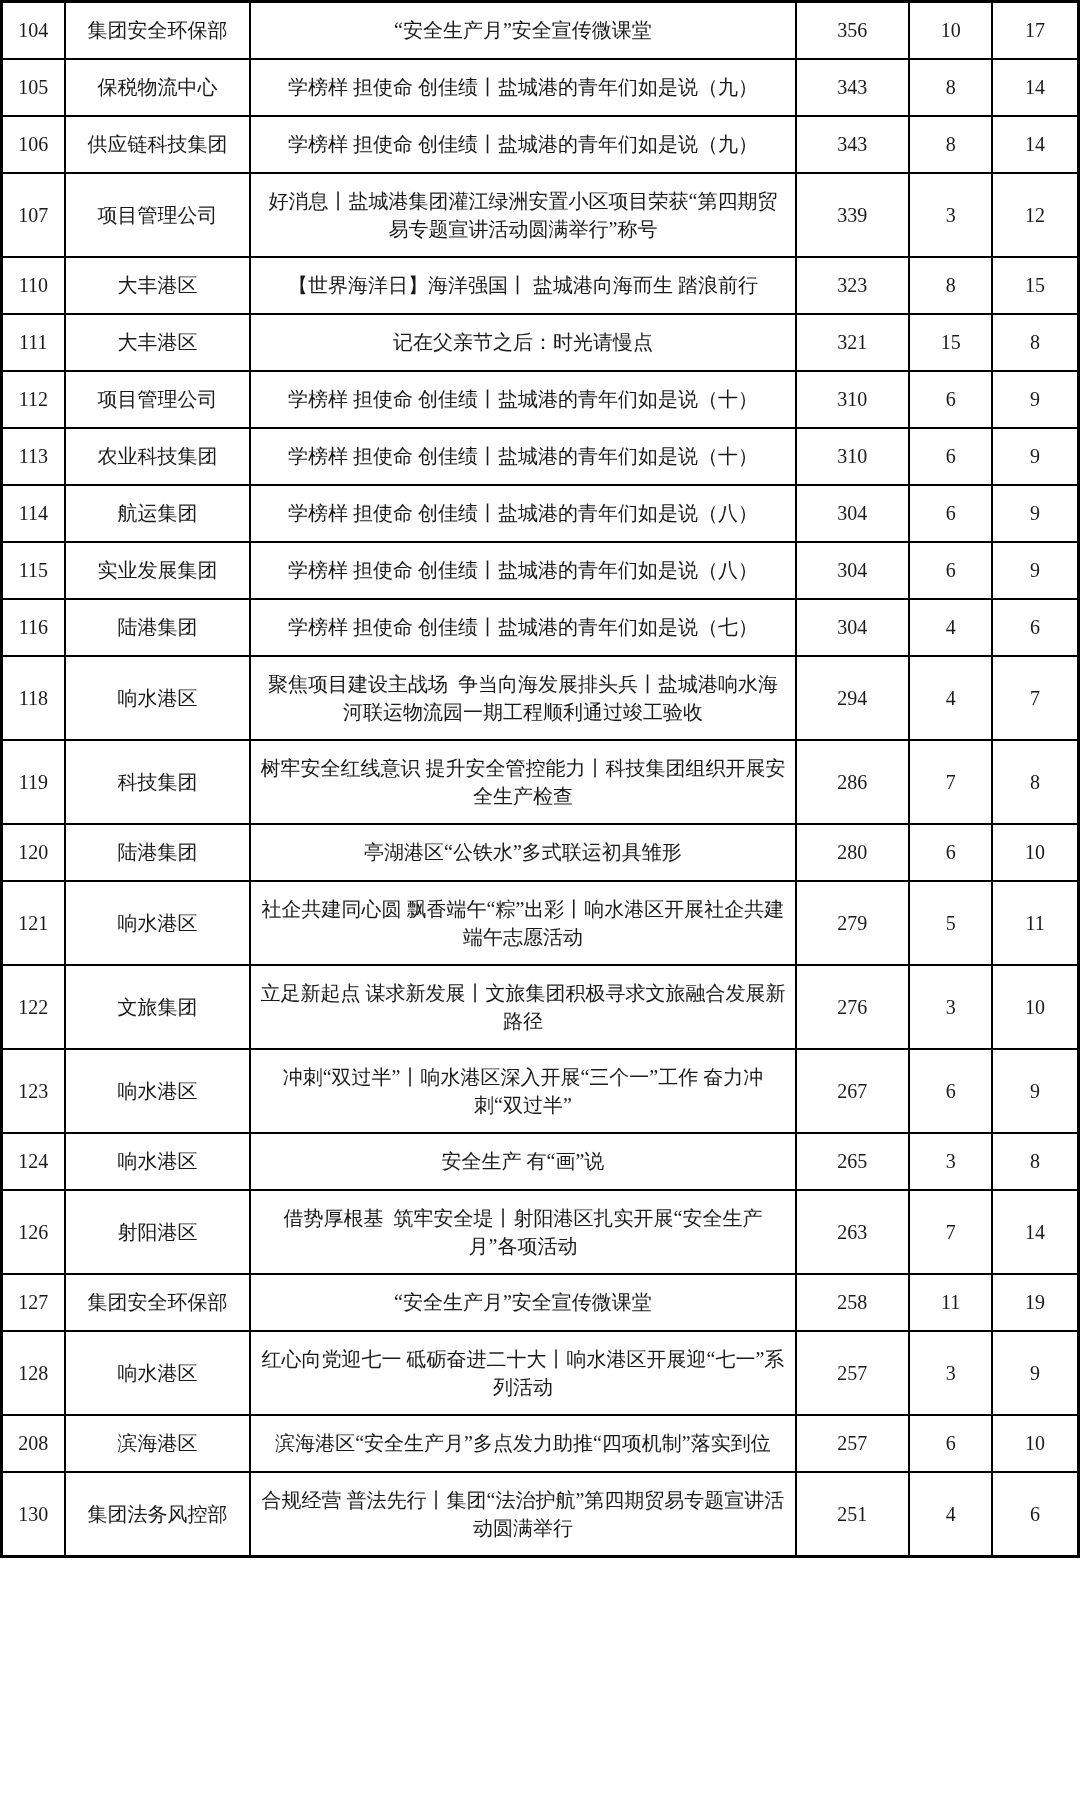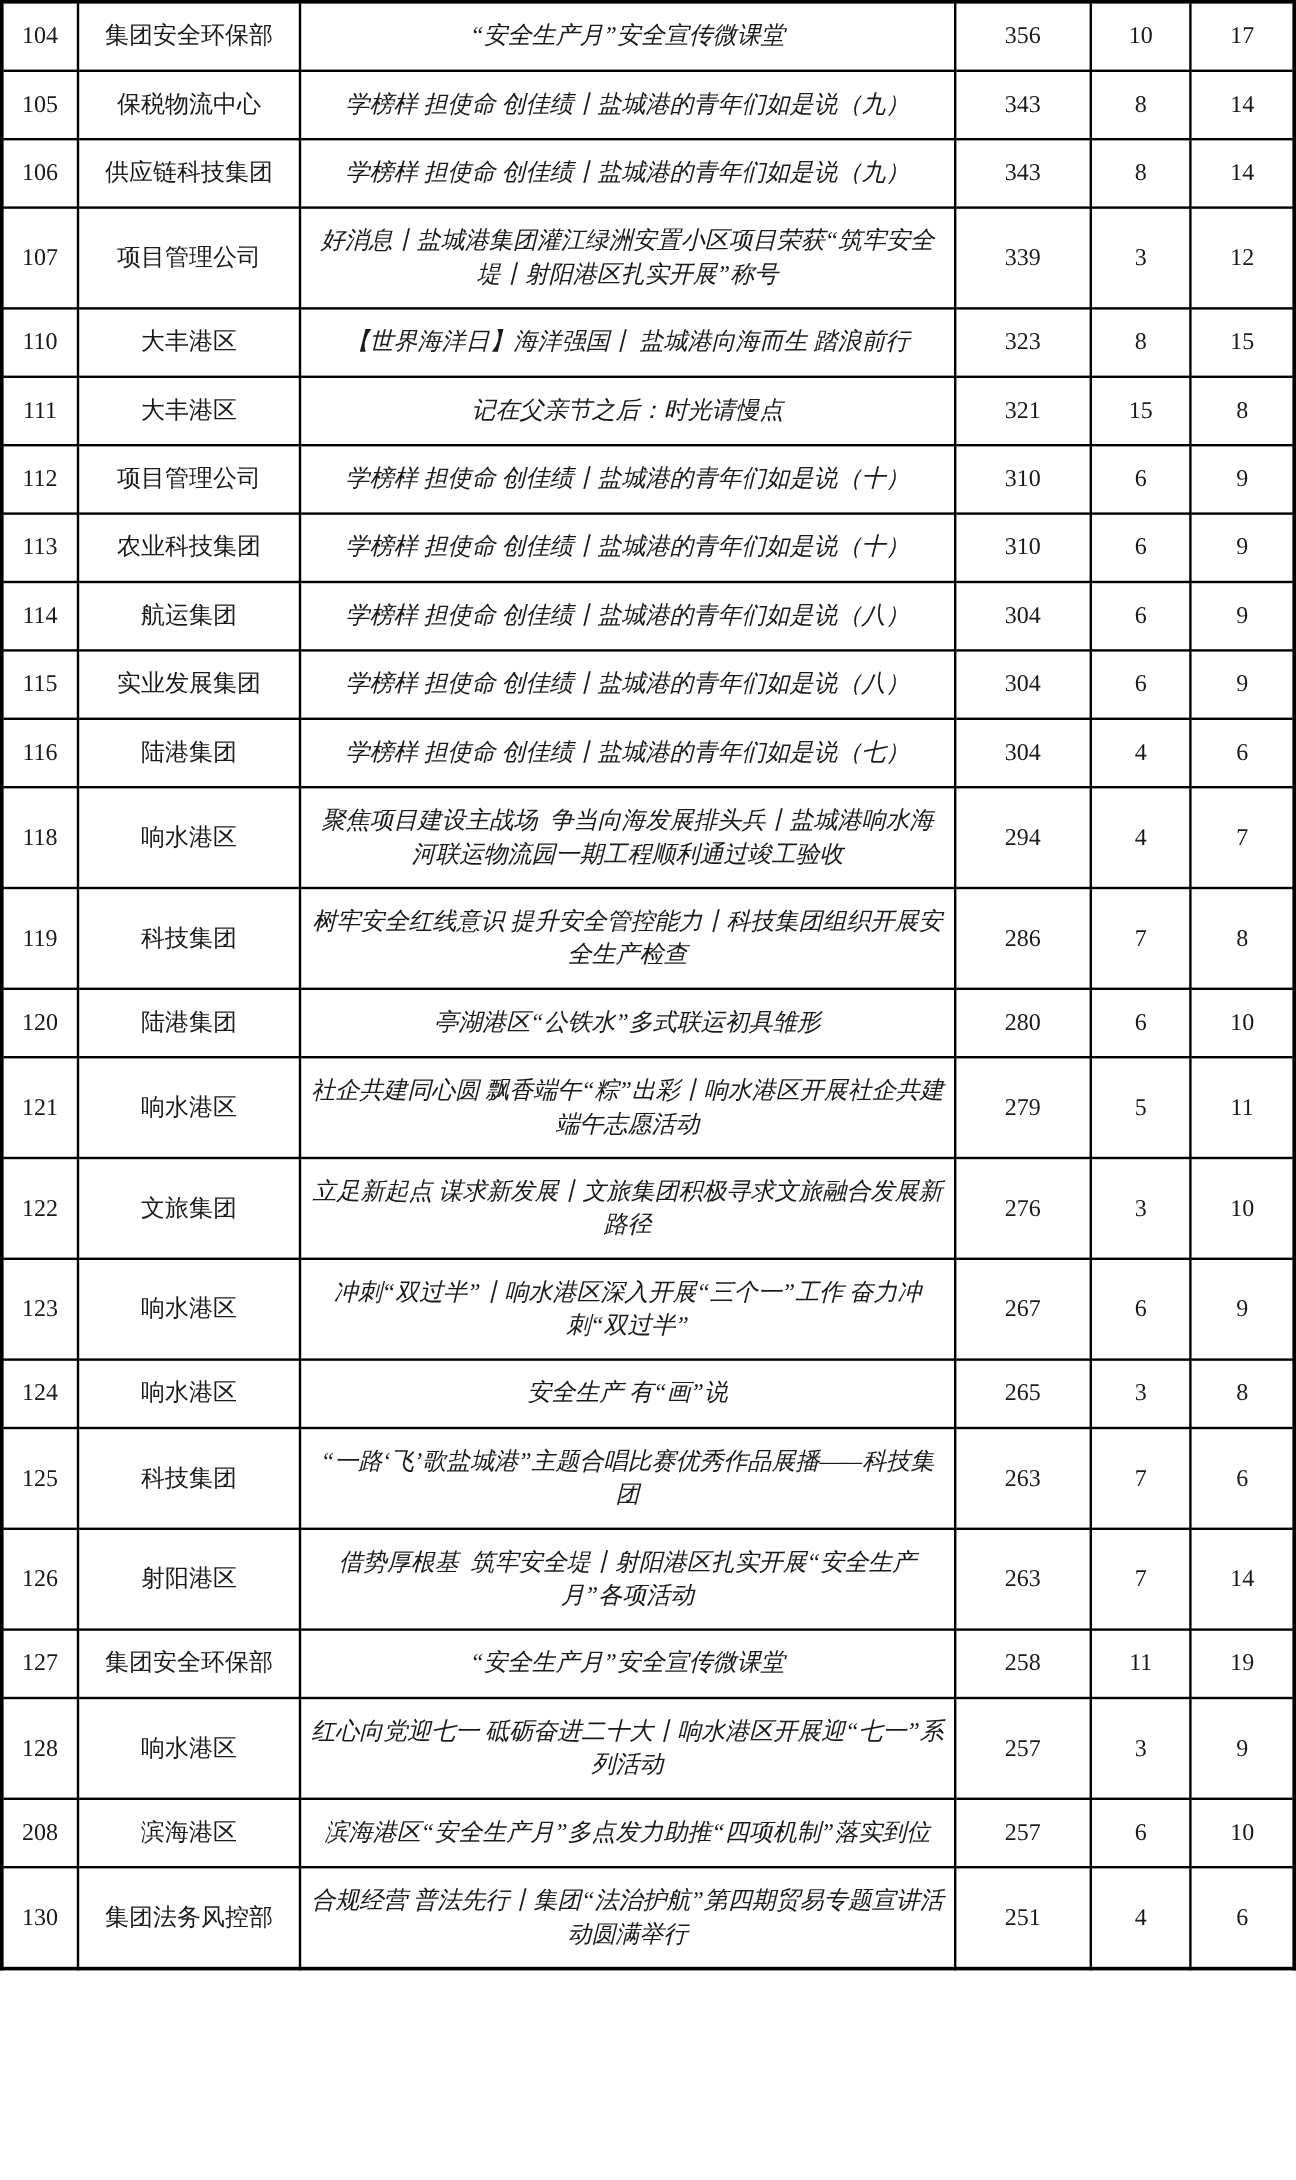--- a/index.html
+++ b/index.html
@@ -31,21 +31,20 @@
     line-height: 28px;
     color: #1a1a1a;
     overflow: hidden;
   }
   td.c-index {
     font-variant-numeric: lining-nums;
   }
   td.c-title {
     padding: 13px 12px;
     white-space: pre-wrap;
-    font-style: italic;
   }
   col.col-index  { width: 63px; }
   col.col-dept   { width: 185px; }
   col.col-title  { width: 544px; }
   col.col-m1     { width: 113px; }
   col.col-m2     { width: 83px; }
   col.col-m3     { width: 86px; }
 </style>
 </head>
 <body>
@@ -81,21 +80,21 @@
     <td class="c-index">106</td>
     <td class="c-dept">供应链科技集团</td>
     <td class="c-title">学榜样 担使命 创佳绩丨盐城港的青年们如是说（九）</td>
     <td class="c-num">343</td>
     <td class="c-num">8</td>
     <td class="c-num">14</td>
   </tr>
         <tr class="table-row">
     <td class="c-index">107</td>
     <td class="c-dept">项目管理公司</td>
-    <td class="c-title">好消息丨盐城港集团灌江绿洲安置小区项目荣获“筑牢安全堤丨射阳港区扎实开展”称号</td>
+    <td class="c-title">好消息丨盐城港集团灌江绿洲安置小区项目荣获“第四期贸易专题宣讲活动圆满举行”称号</td>
     <td class="c-num">339</td>
     <td class="c-num">3</td>
     <td class="c-num">12</td>
   </tr>
         <tr class="table-row">
     <td class="c-index">110</td>
     <td class="c-dept">大丰港区</td>
     <td class="c-title">【世界海洋日】海洋强国丨 盐城港向海而生 踏浪前行</td>
     <td class="c-num">323</td>
     <td class="c-num">8</td>
@@ -197,28 +196,20 @@
     <td class="c-num">6</td>
     <td class="c-num">9</td>
   </tr>
         <tr class="table-row">
     <td class="c-index">124</td>
     <td class="c-dept">响水港区</td>
     <td class="c-title">安全生产 有“画”说</td>
     <td class="c-num">265</td>
     <td class="c-num">3</td>
     <td class="c-num">8</td>
-  </tr>
-        <tr class="table-row">
-    <td class="c-index">125</td>
-    <td class="c-dept">科技集团</td>
-    <td class="c-title">“一路‘飞’歌盐城港”主题合唱比赛优秀作品展播——科技集团</td>
-    <td class="c-num">263</td>
-    <td class="c-num">7</td>
-    <td class="c-num">6</td>
   </tr>
         <tr class="table-row">
     <td class="c-index">126</td>
     <td class="c-dept">射阳港区</td>
     <td class="c-title">借势厚根基  筑牢安全堤丨射阳港区扎实开展“安全生产月”各项活动</td>
     <td class="c-num">263</td>
     <td class="c-num">7</td>
     <td class="c-num">14</td>
   </tr>
         <tr class="table-row">

